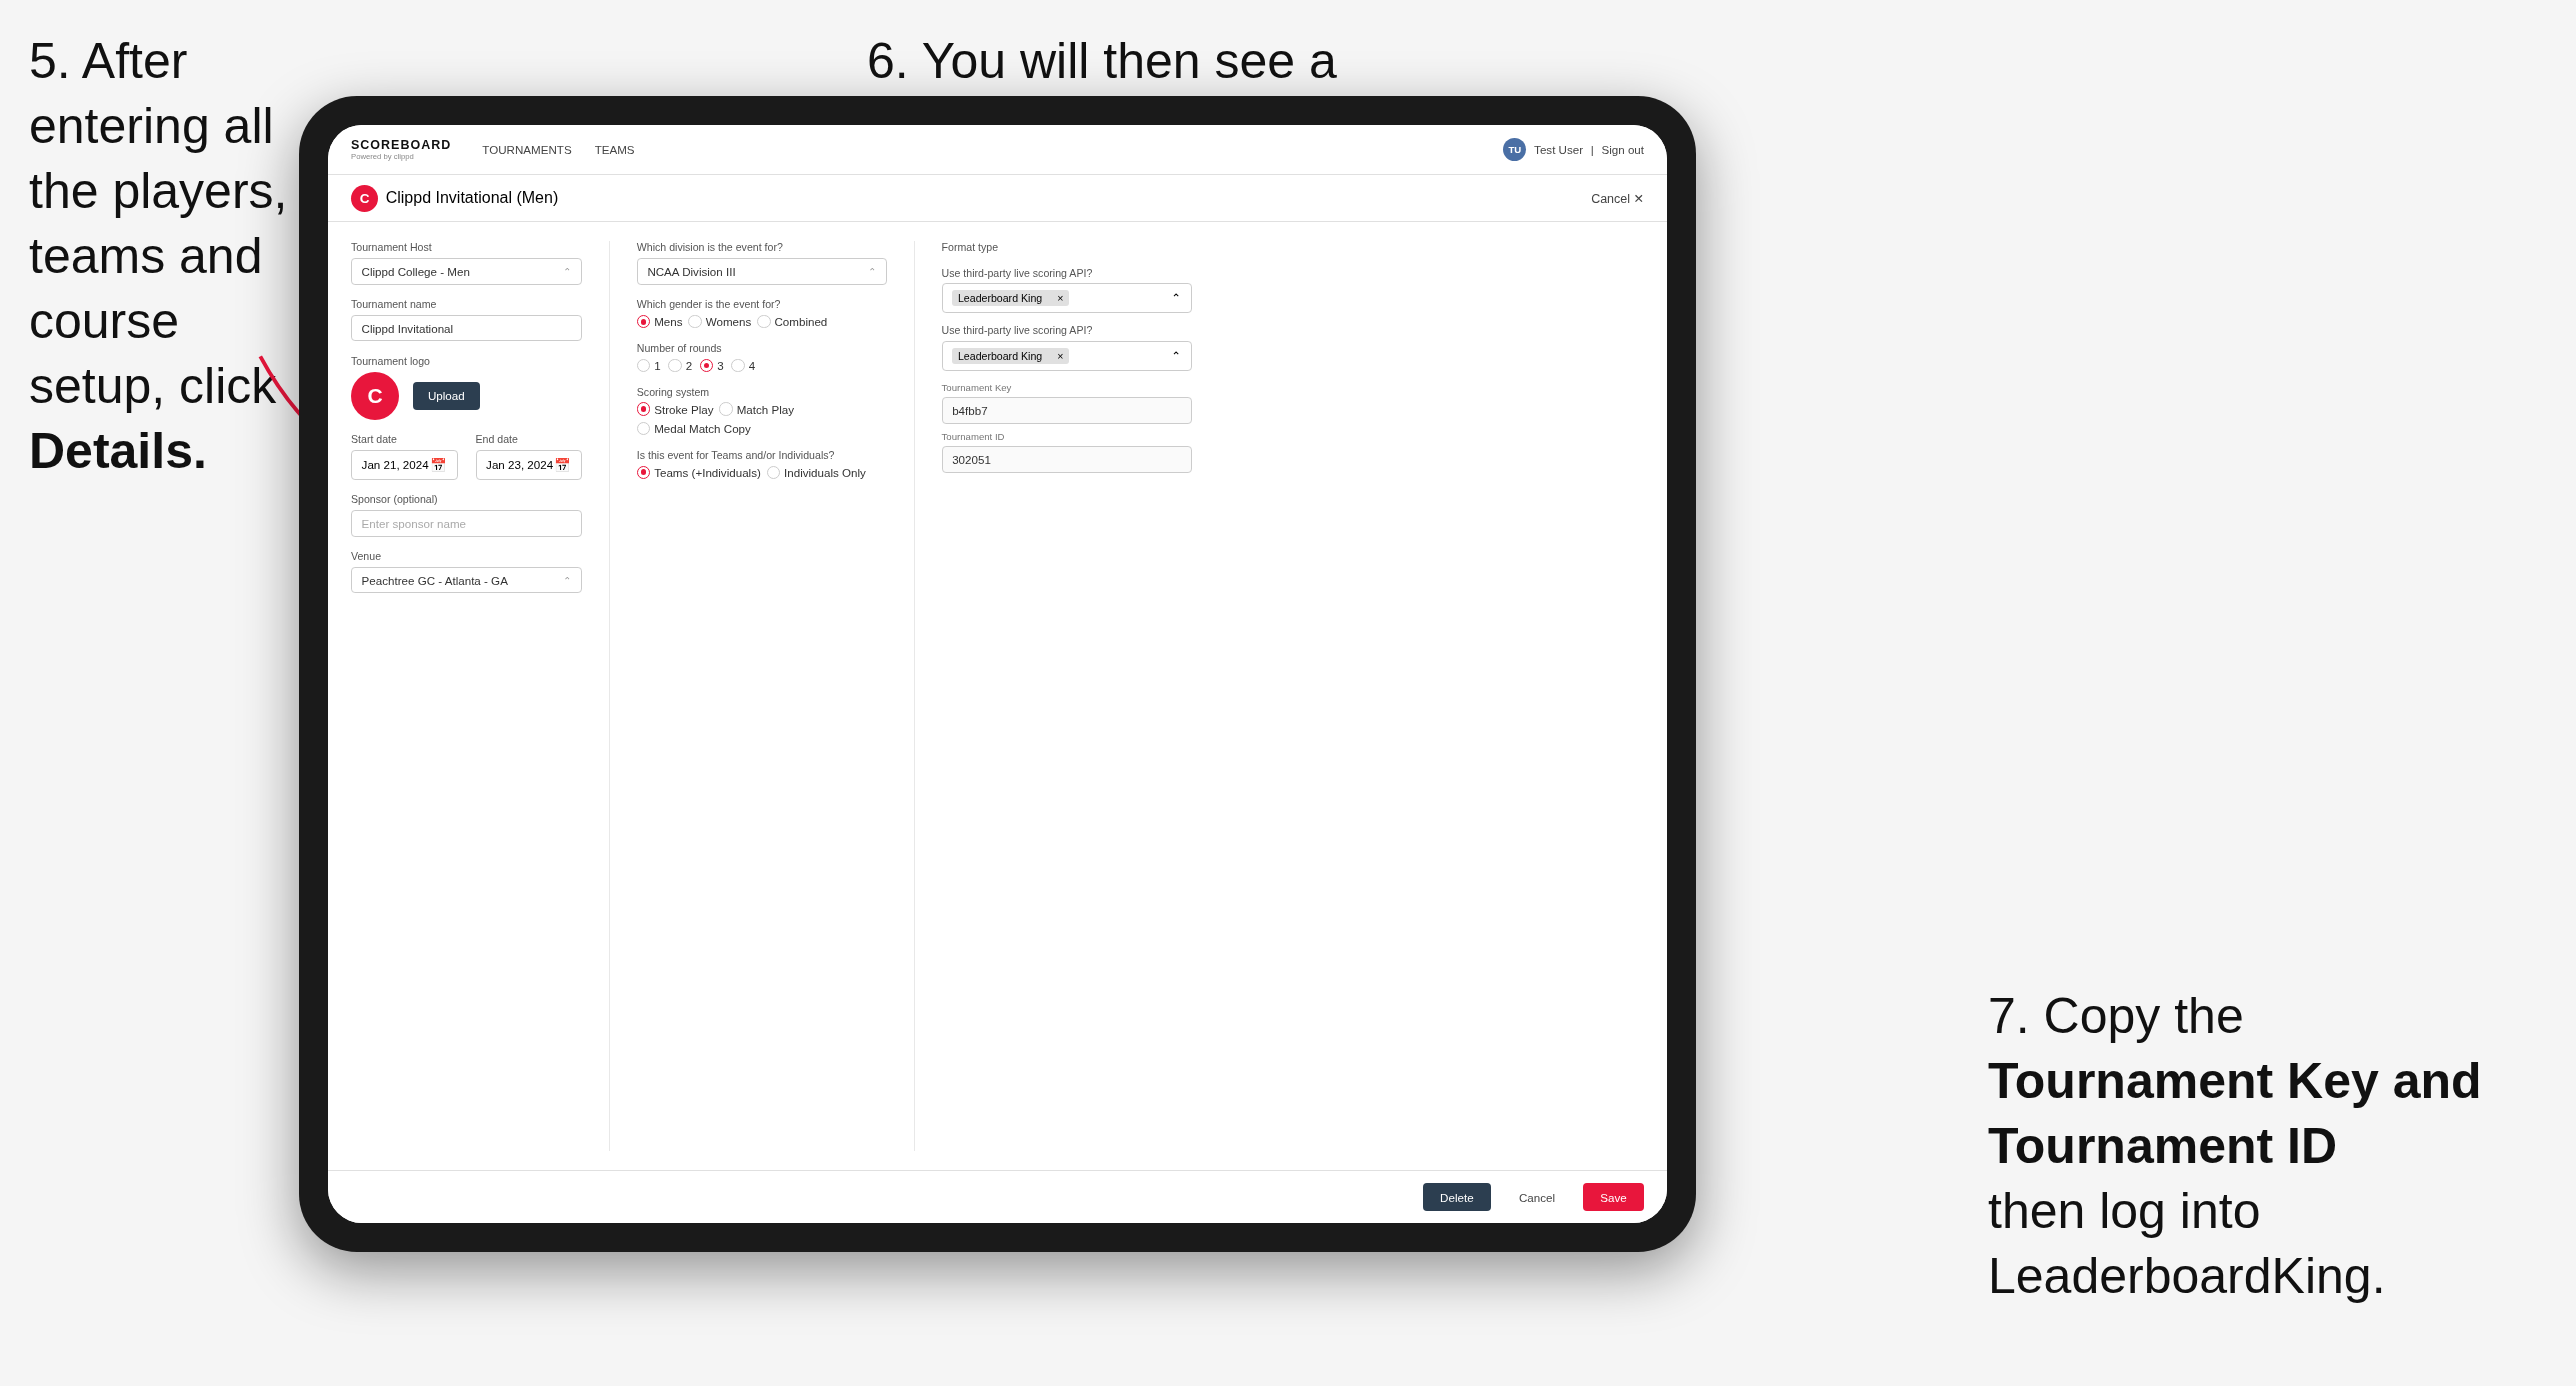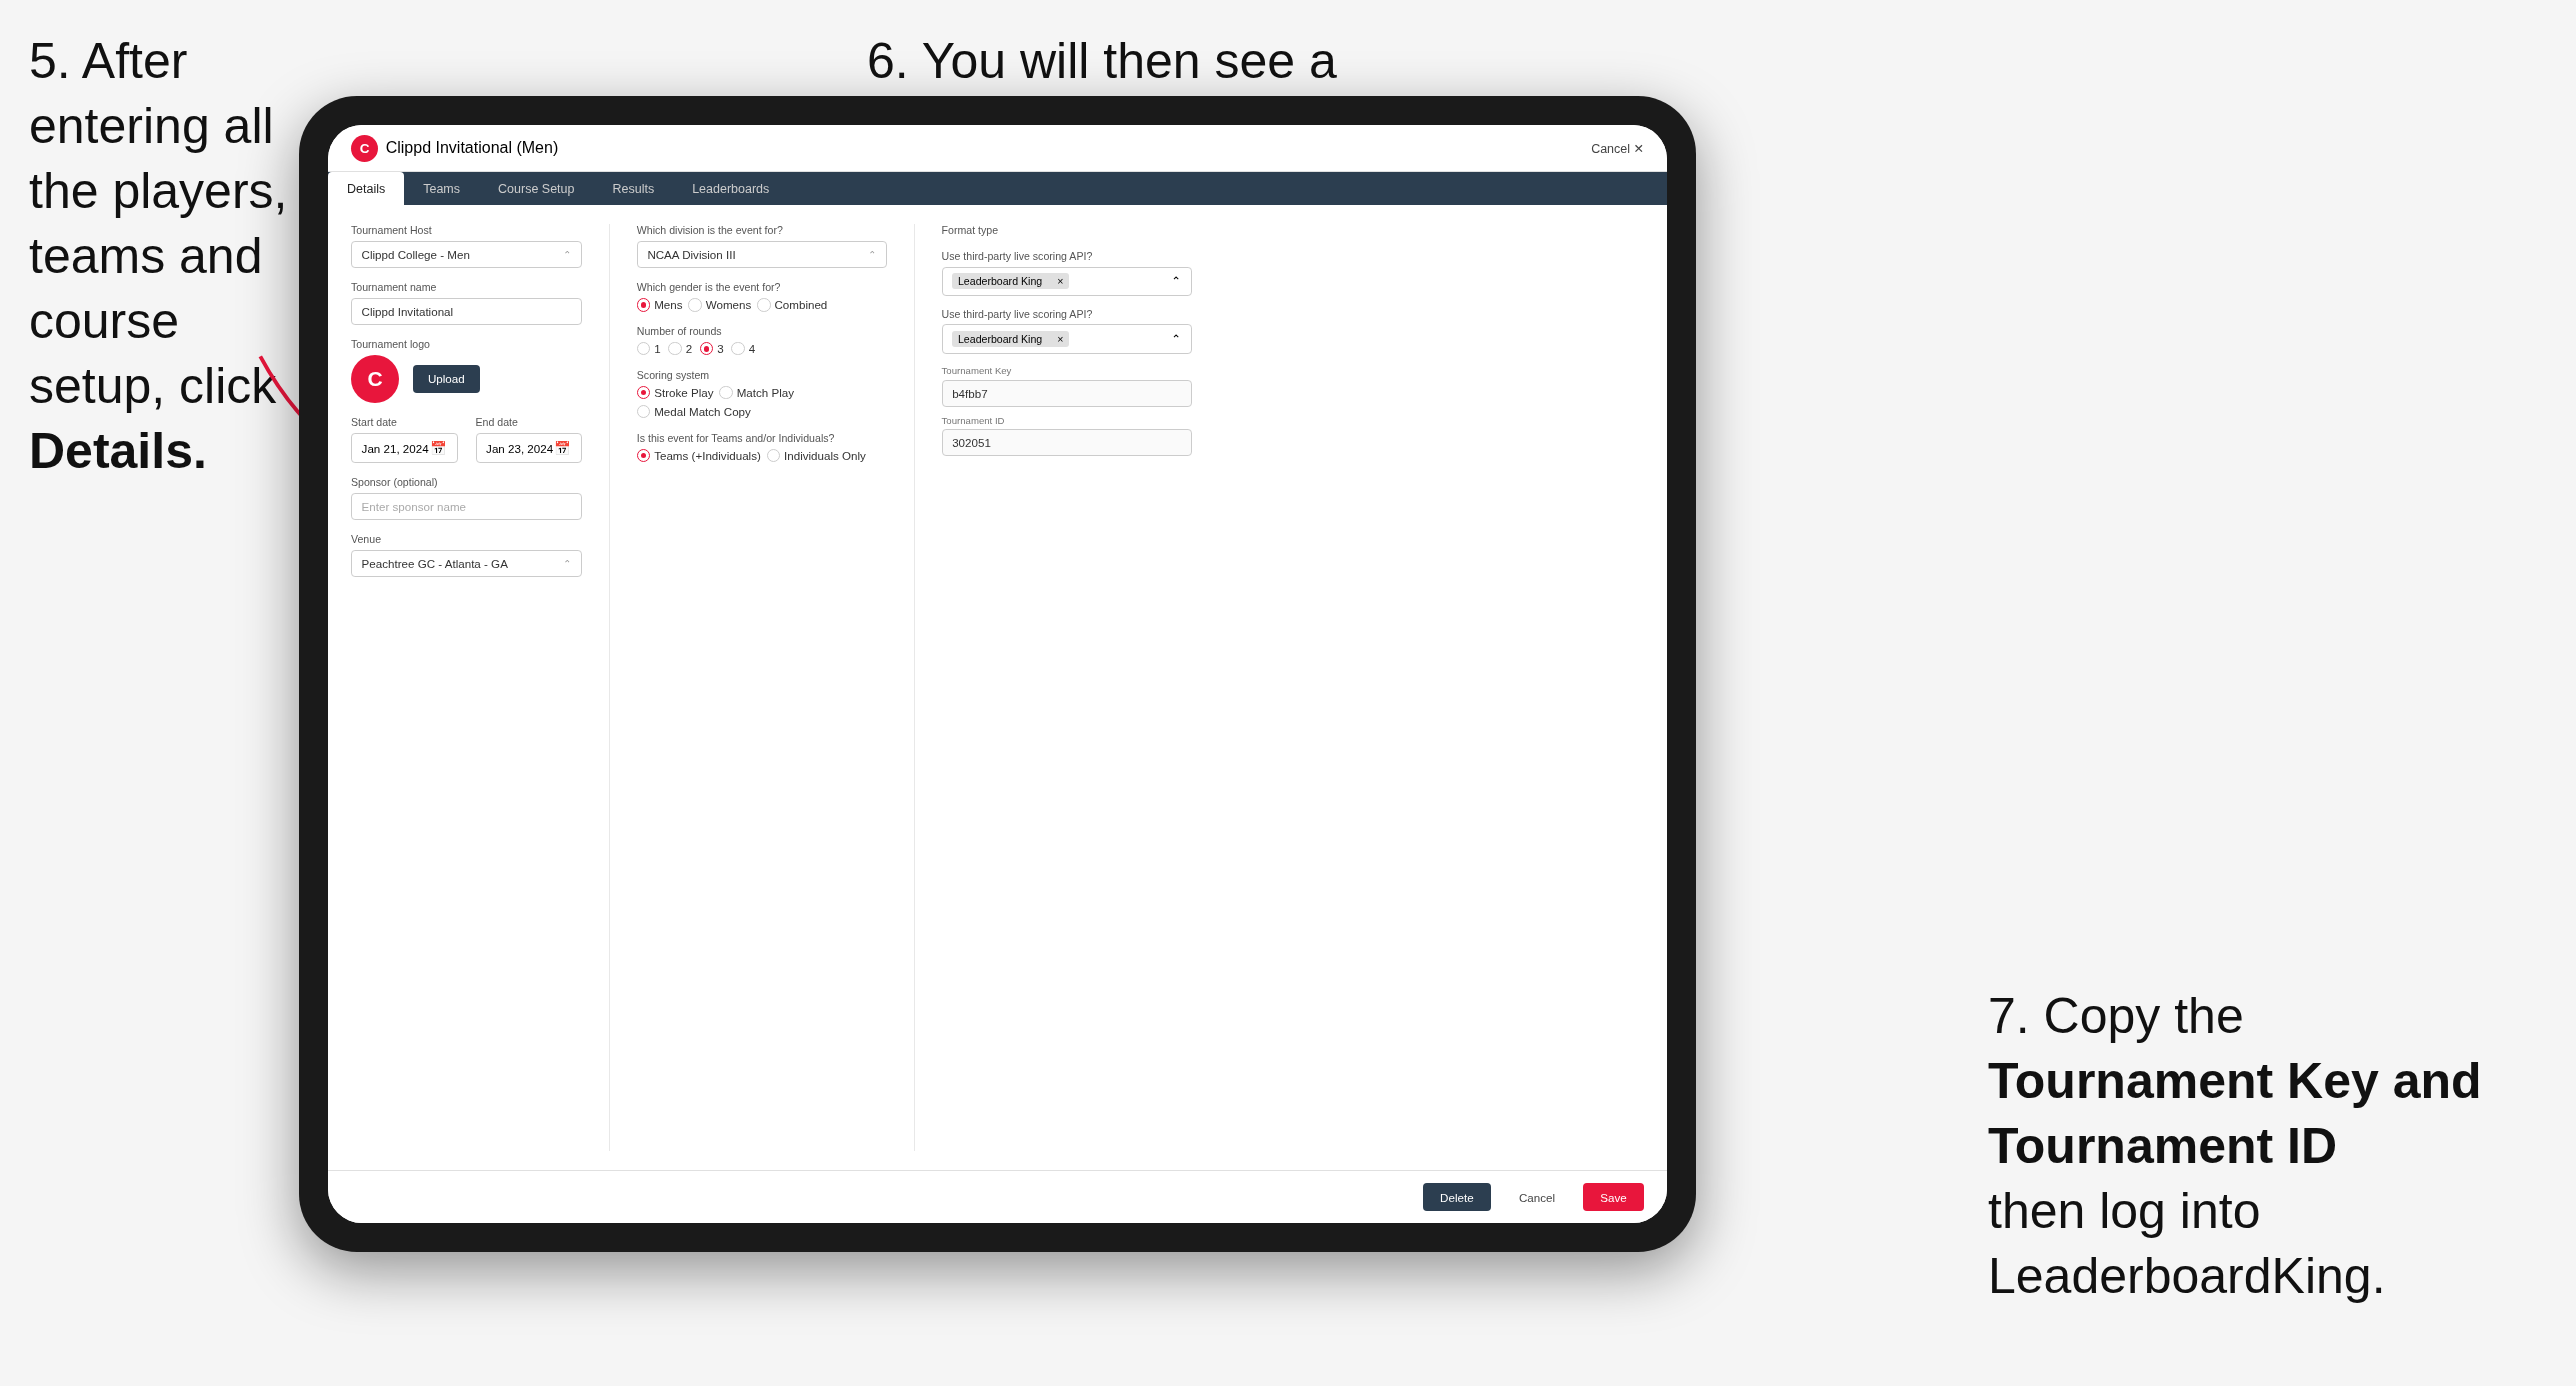--- a/index.html
+++ b/index.html
@@ -446,36 +446,45 @@
   </defs>
 
   <path d="M 270 370 Q 340 500 490 530" stroke="#e8163c" stroke-width="4" fill="none" marker-end="url(#arrowhead)"></path>
 
   <path d="M 1270 200 Q 1200 380 1100 490" stroke="#e8163c" stroke-width="4" fill="none" marker-end="url(#arrowhead)"></path>
 </svg>
 
 <div class="tablet">
   <div class="tablet-screen">
 
+    <div class="top-nav">
+      <div class="logo-area">
+        <span class="logo-text">SCOREBOARD</span>
+        <span class="logo-sub">Powered by clippd</span>
+      </div>
+      <div class="nav-links">
+        <a class="nav-link" href="#">TOURNAMENTS</a>
+        <a class="nav-link" href="#">TEAMS</a>
+      </div>
+      <div class="nav-right">
+        <div class="user-avatar">TU</div>
+        <span>Test User</span>
+        <span>|</span>
+        <a class="nav-link" href="#">Sign out</a>
+      </div>
+    </div>
 
     <div class="tournament-header">
       <div class="left">
         <div class="c-logo">C</div>
         <span>Clippd Invitational (Men)</span>
       </div>
       <span class="cancel-btn">Cancel ✕</span>
     </div>
 
-    <div class="tabs-bar">
-      <div class="tab-item active">Details</div>
-      <div class="tab-item">Teams</div>
-      <div class="tab-item">Course Setup</div>
-      <div class="tab-item">Results</div>
-      <div class="tab-item">Leaderboards</div>
-    </div>
 
     <div class="main-content">
 
       <div class="left-col">
         <div class="field-group">
           <div class="field-label">Tournament Host</div>
           <div class="field-input">
             <span>Clippd College - Men</span>
             <span class="dropdown-arrow">⌃</span>
           </div>

